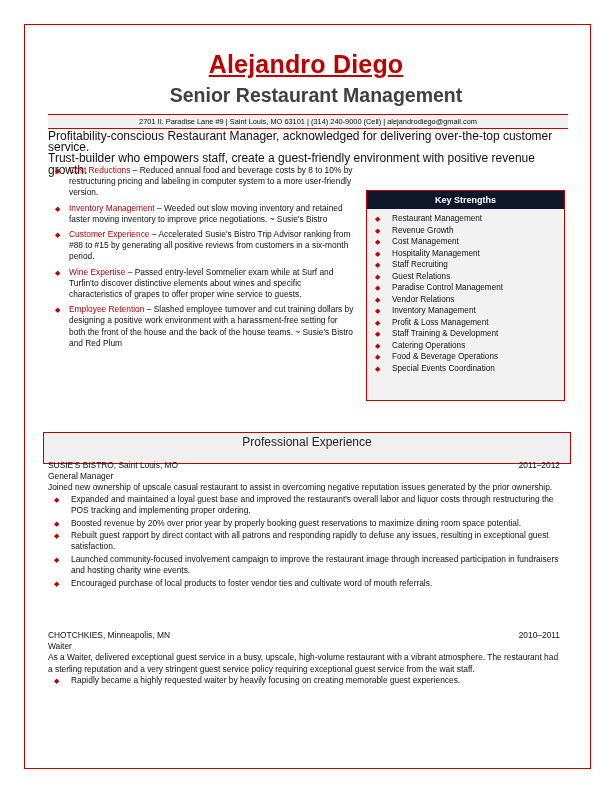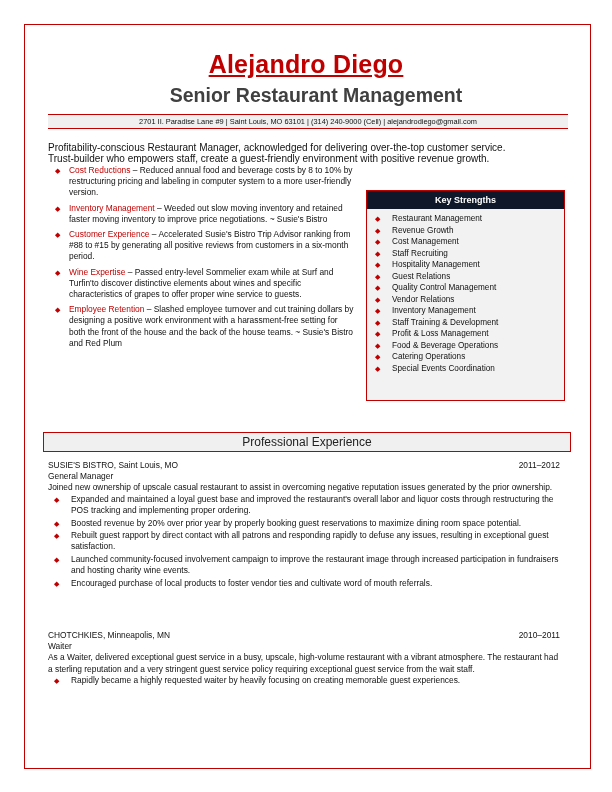--- a/index.html
+++ b/index.html
@@ -2,31 +2,31 @@
 <html><head>
 <meta charset="utf-8">
 <style>
   * { box-sizing: border-box; margin: 0; padding: 0; }
   html, body { width: 612px; height: 792px; background: #ffffff; overflow: hidden; }
   body { position: relative; font-family: "Liberation Sans", "DejaVu Sans", sans-serif; color: #111; }
   .page-border { position: absolute; left: 24px; top: 24px; width: 567px; height: 745px; border: 1.5px solid #c00000; }
   .name { position: absolute; left: 0; width: 612px; top: 50px; text-align: center; font-size: 25px; font-weight: bold; color: #c00000; letter-spacing: 0.2px; text-decoration: underline; }
   .title { position: absolute; left: 12px; width: 608px; top: 84px; text-align: center; font-size: 19.5px; font-weight: bold; color: #404040; }
   .contact { position: absolute; left: 48px; width: 520px; top: 114px; height: 15px; background: #f0f0f0; border-top: 1.2px solid #c00000; border-bottom: 1.2px solid #c00000; text-align: center; font-size: 7.4px; line-height: 13px; color: #111; }
-  .summary { position: absolute; left: 48px; top: 142px; width: 520px; font-size: 10px; line-height: 11.2px; }
+  .summary { position: absolute; left: 48px; top: 131px; width: 520px; font-size: 12px; line-height: 11.2px; }
   .acc-list { position: absolute; left: 55px; top: 165px; width: 300px; list-style: none; }
   .acc-list li { position: relative; padding-left: 14px; font-size: 8.4px; line-height: 11.2px; margin-bottom: 4px; }
   .bullet { position: absolute; left: 0; top: 0; color: #c00000; font-size: 7px; }
   .red { color: #c00000; }
   .ks-box { position: absolute; left: 366px; top: 190px; width: 199px; height: 211px; background: #f2f2f2; border: 1.2px solid #c00000; }
   .ks-header { background: #0f172a; color: #fff; font-weight: bold; font-size: 9px; text-align: center; height: 18px; line-height: 18px; }
   .ks-list { list-style: none; padding: 4px 0 0 8px; }
   .ks-list li { position: relative; padding-left: 17px; font-size: 8.2px; line-height: 11.5px; }
   .ks-list .bullet { left: 0; }
-  .sec-header { position: absolute; left: 43px; top: 432px; width: 528px; height: 20px; background: #f0f0f0; border: 1.2px solid #c00000; text-align: center; font-size: 12px; line-height: 18px; color: #222; }
+  .sec-header { position: absolute; left: 43px; top: 432px; width: 528px; height: 32px; background: #f0f0f0; border: 1.2px solid #c00000; text-align: center; font-size: 12px; line-height: 18px; color: #222; }
   .job { position: absolute; left: 48px; width: 512px; font-size: 8.4px; line-height: 11.2px; }
   .job-head { display: flex; justify-content: space-between; align-items: flex-end; }
   .job-dates { text-align: right; }
   .job-list { list-style: none; margin-top: 0; }
   .job-list li { position: relative; padding-left: 17px; margin-left: 6px; font-size: 8.4px; line-height: 11.2px; margin-bottom: 1.5px; }
 </style>
 </head>
 <body>
 
 <div class="page-border"></div>
@@ -47,30 +47,30 @@
   <li><span class="bullet">◆</span><span class="red">Wine Expertise</span><span> – Passed entry-level Sommelier exam while at Surf and Turfin'to discover distinctive elements about wines and specific characteristics of grapes to offer proper wine service to guests.</span></li>
   <li><span class="bullet">◆</span><span class="red">Employee Retention</span><span> – Slashed employee turnover and cut training dollars by designing a positive work environment with a harassment-free setting for both the front of the house and the back of the house teams. ~ Susie's Bistro and Red Plum</span></li>
 </ul>
 
 <div class="ks-box">
   <div class="ks-header">Key Strengths</div>
   <ul class="ks-list">
     <li><span class="bullet">◆</span><span>Restaurant Management</span></li>
     <li><span class="bullet">◆</span><span>Revenue Growth</span></li>
     <li><span class="bullet">◆</span><span>Cost Management</span></li>
+    <li><span class="bullet">◆</span><span>Hospitality Management</span></li>
     <li><span class="bullet">◆</span><span>Staff Recruiting</span></li>
-    <li><span class="bullet">◆</span><span>Hospitality Management</span></li>
     <li><span class="bullet">◆</span><span>Guest Relations</span></li>
-    <li><span class="bullet">◆</span><span>Quality Control Management</span></li>
+    <li><span class="bullet">◆</span><span>Paradise Control Management</span></li>
     <li><span class="bullet">◆</span><span>Vendor Relations</span></li>
     <li><span class="bullet">◆</span><span>Inventory Management</span></li>
+    <li><span class="bullet">◆</span><span>Profit &amp; Loss Management</span></li>
     <li><span class="bullet">◆</span><span>Staff Training &amp; Development</span></li>
-    <li><span class="bullet">◆</span><span>Profit &amp; Loss Management</span></li>
+    <li><span class="bullet">◆</span><span>Catering Operations</span></li>
     <li><span class="bullet">◆</span><span>Food &amp; Beverage Operations</span></li>
-    <li><span class="bullet">◆</span><span>Catering Operations</span></li>
     <li><span class="bullet">◆</span><span>Special Events Coordination</span></li>
   </ul>
 </div>
 
 <div class="sec-header">Professional Experience</div>
 
 <div class="job" style="top:460px;">
   <div class="job-head">
     <span>SUSIE'S BISTRO, Saint Louis, MO</span>
     <span class="job-dates">2011–2012</span>

